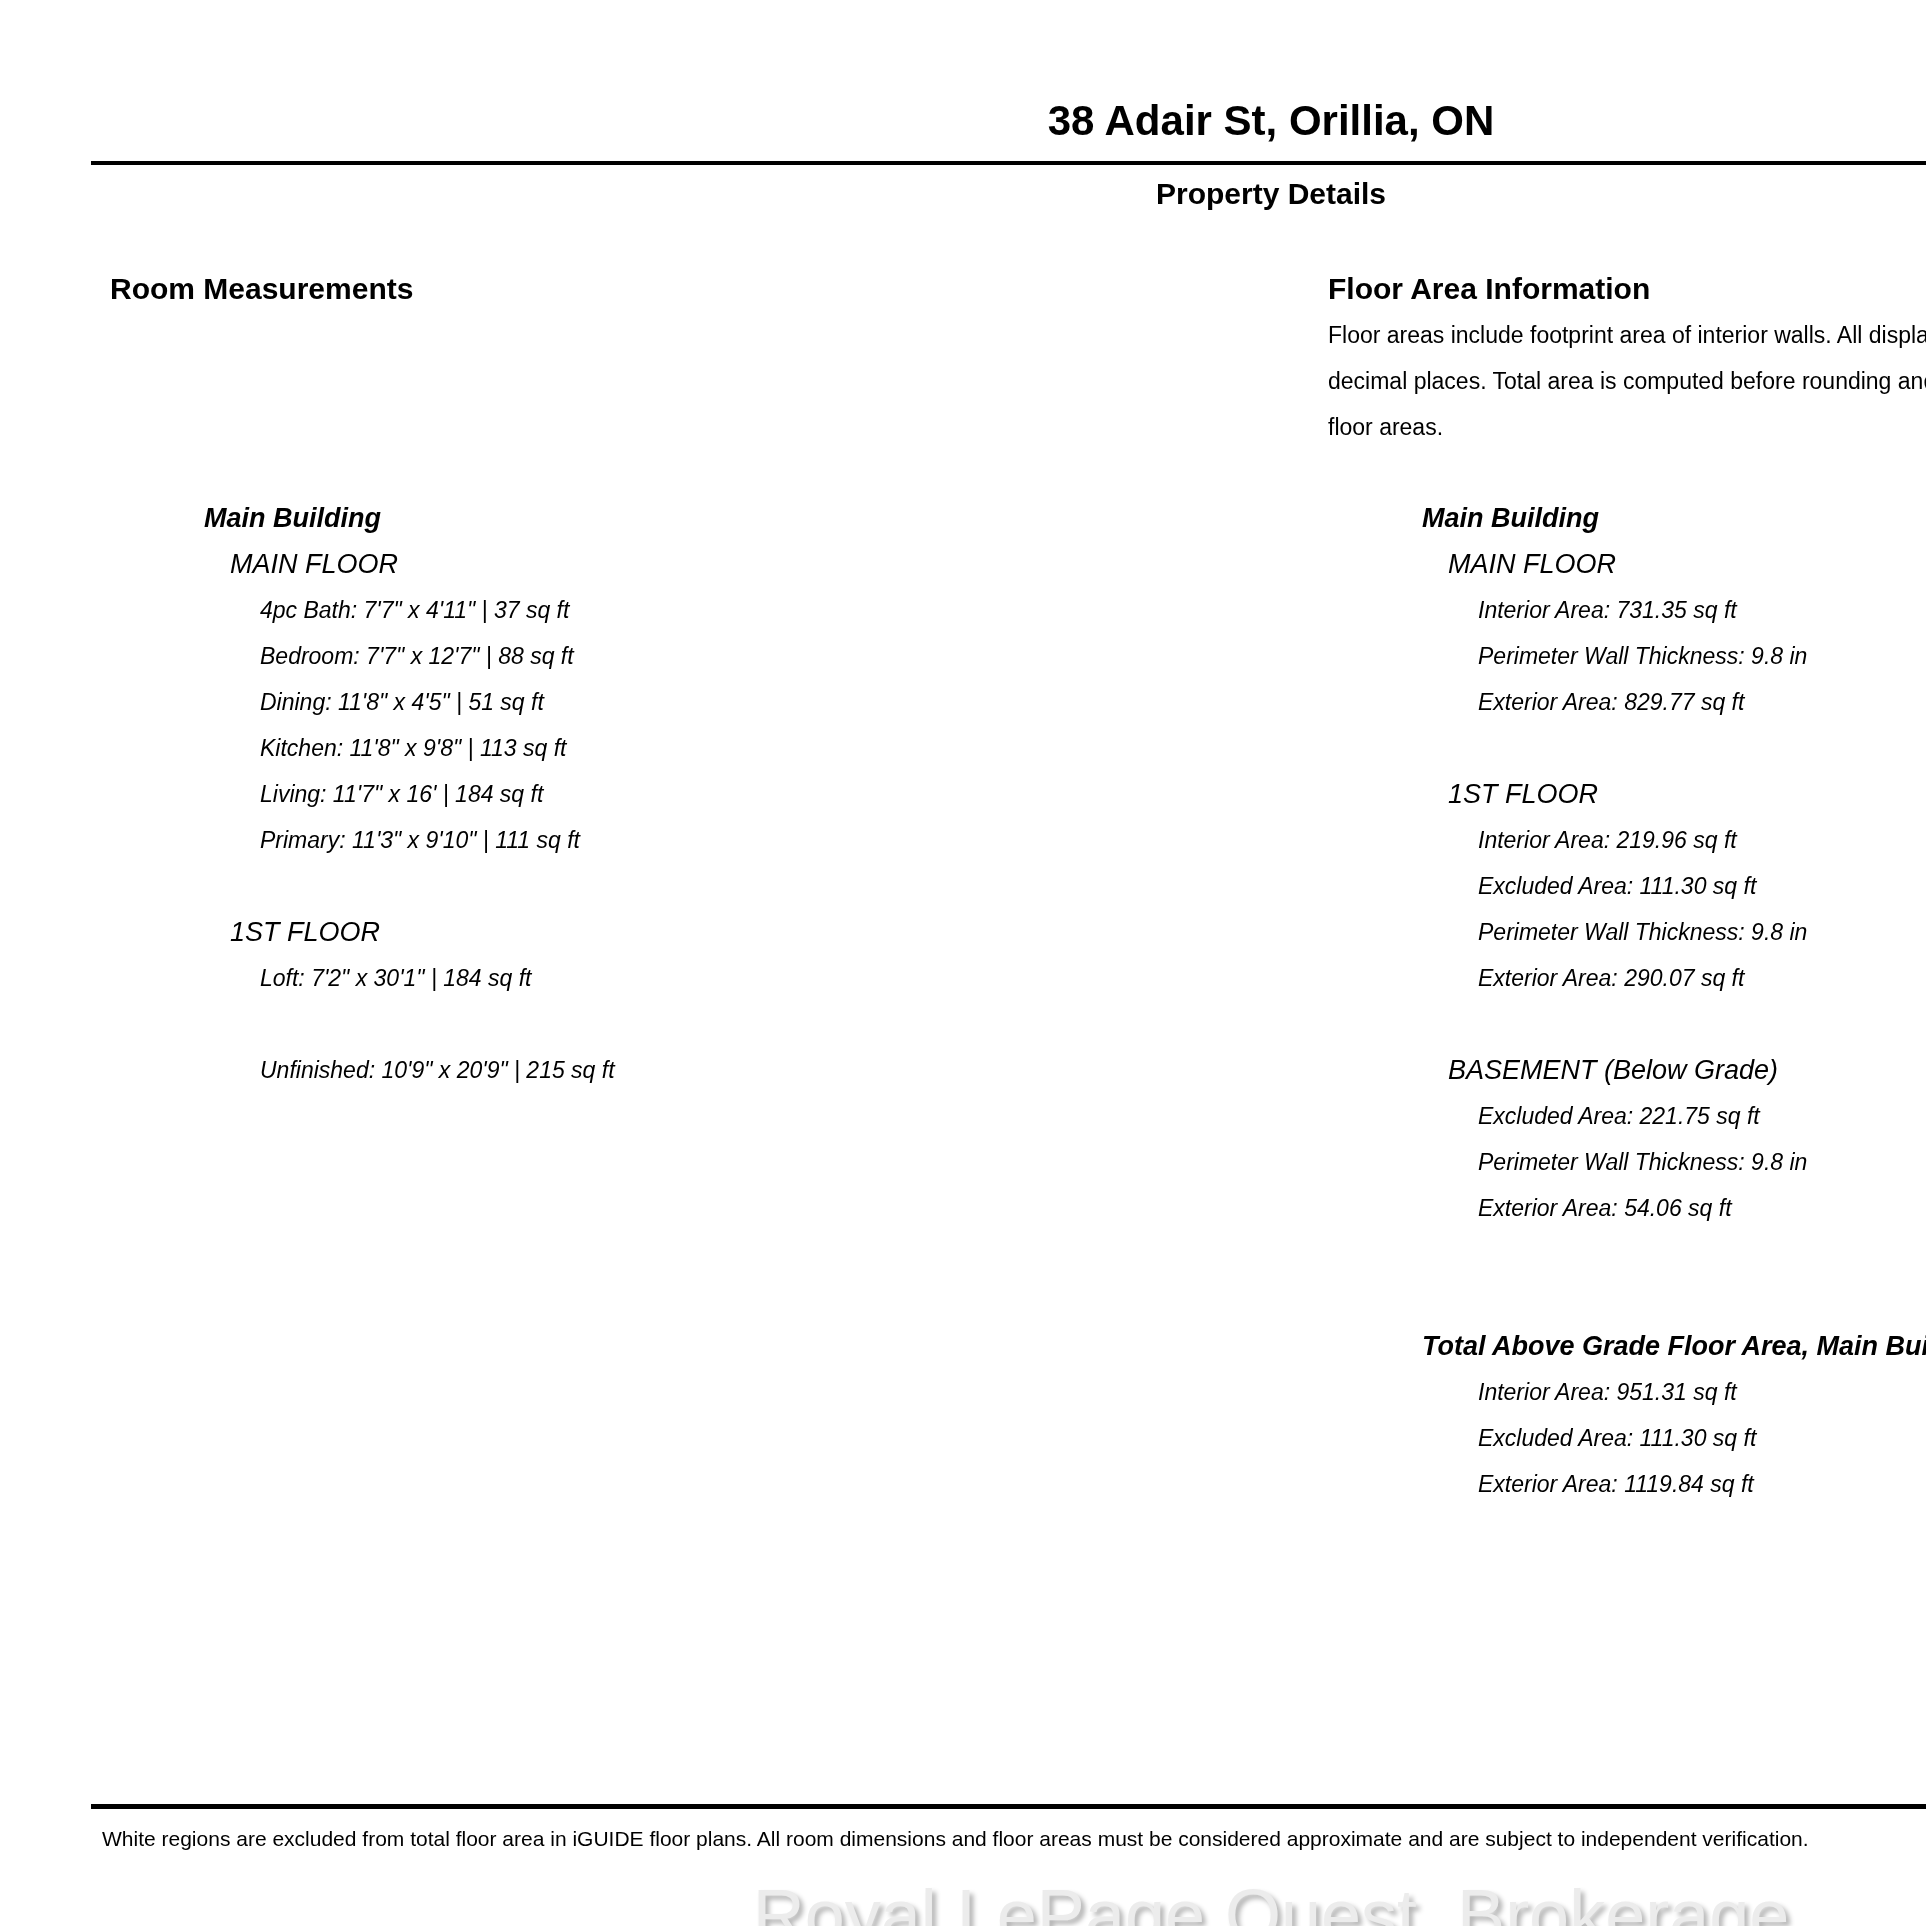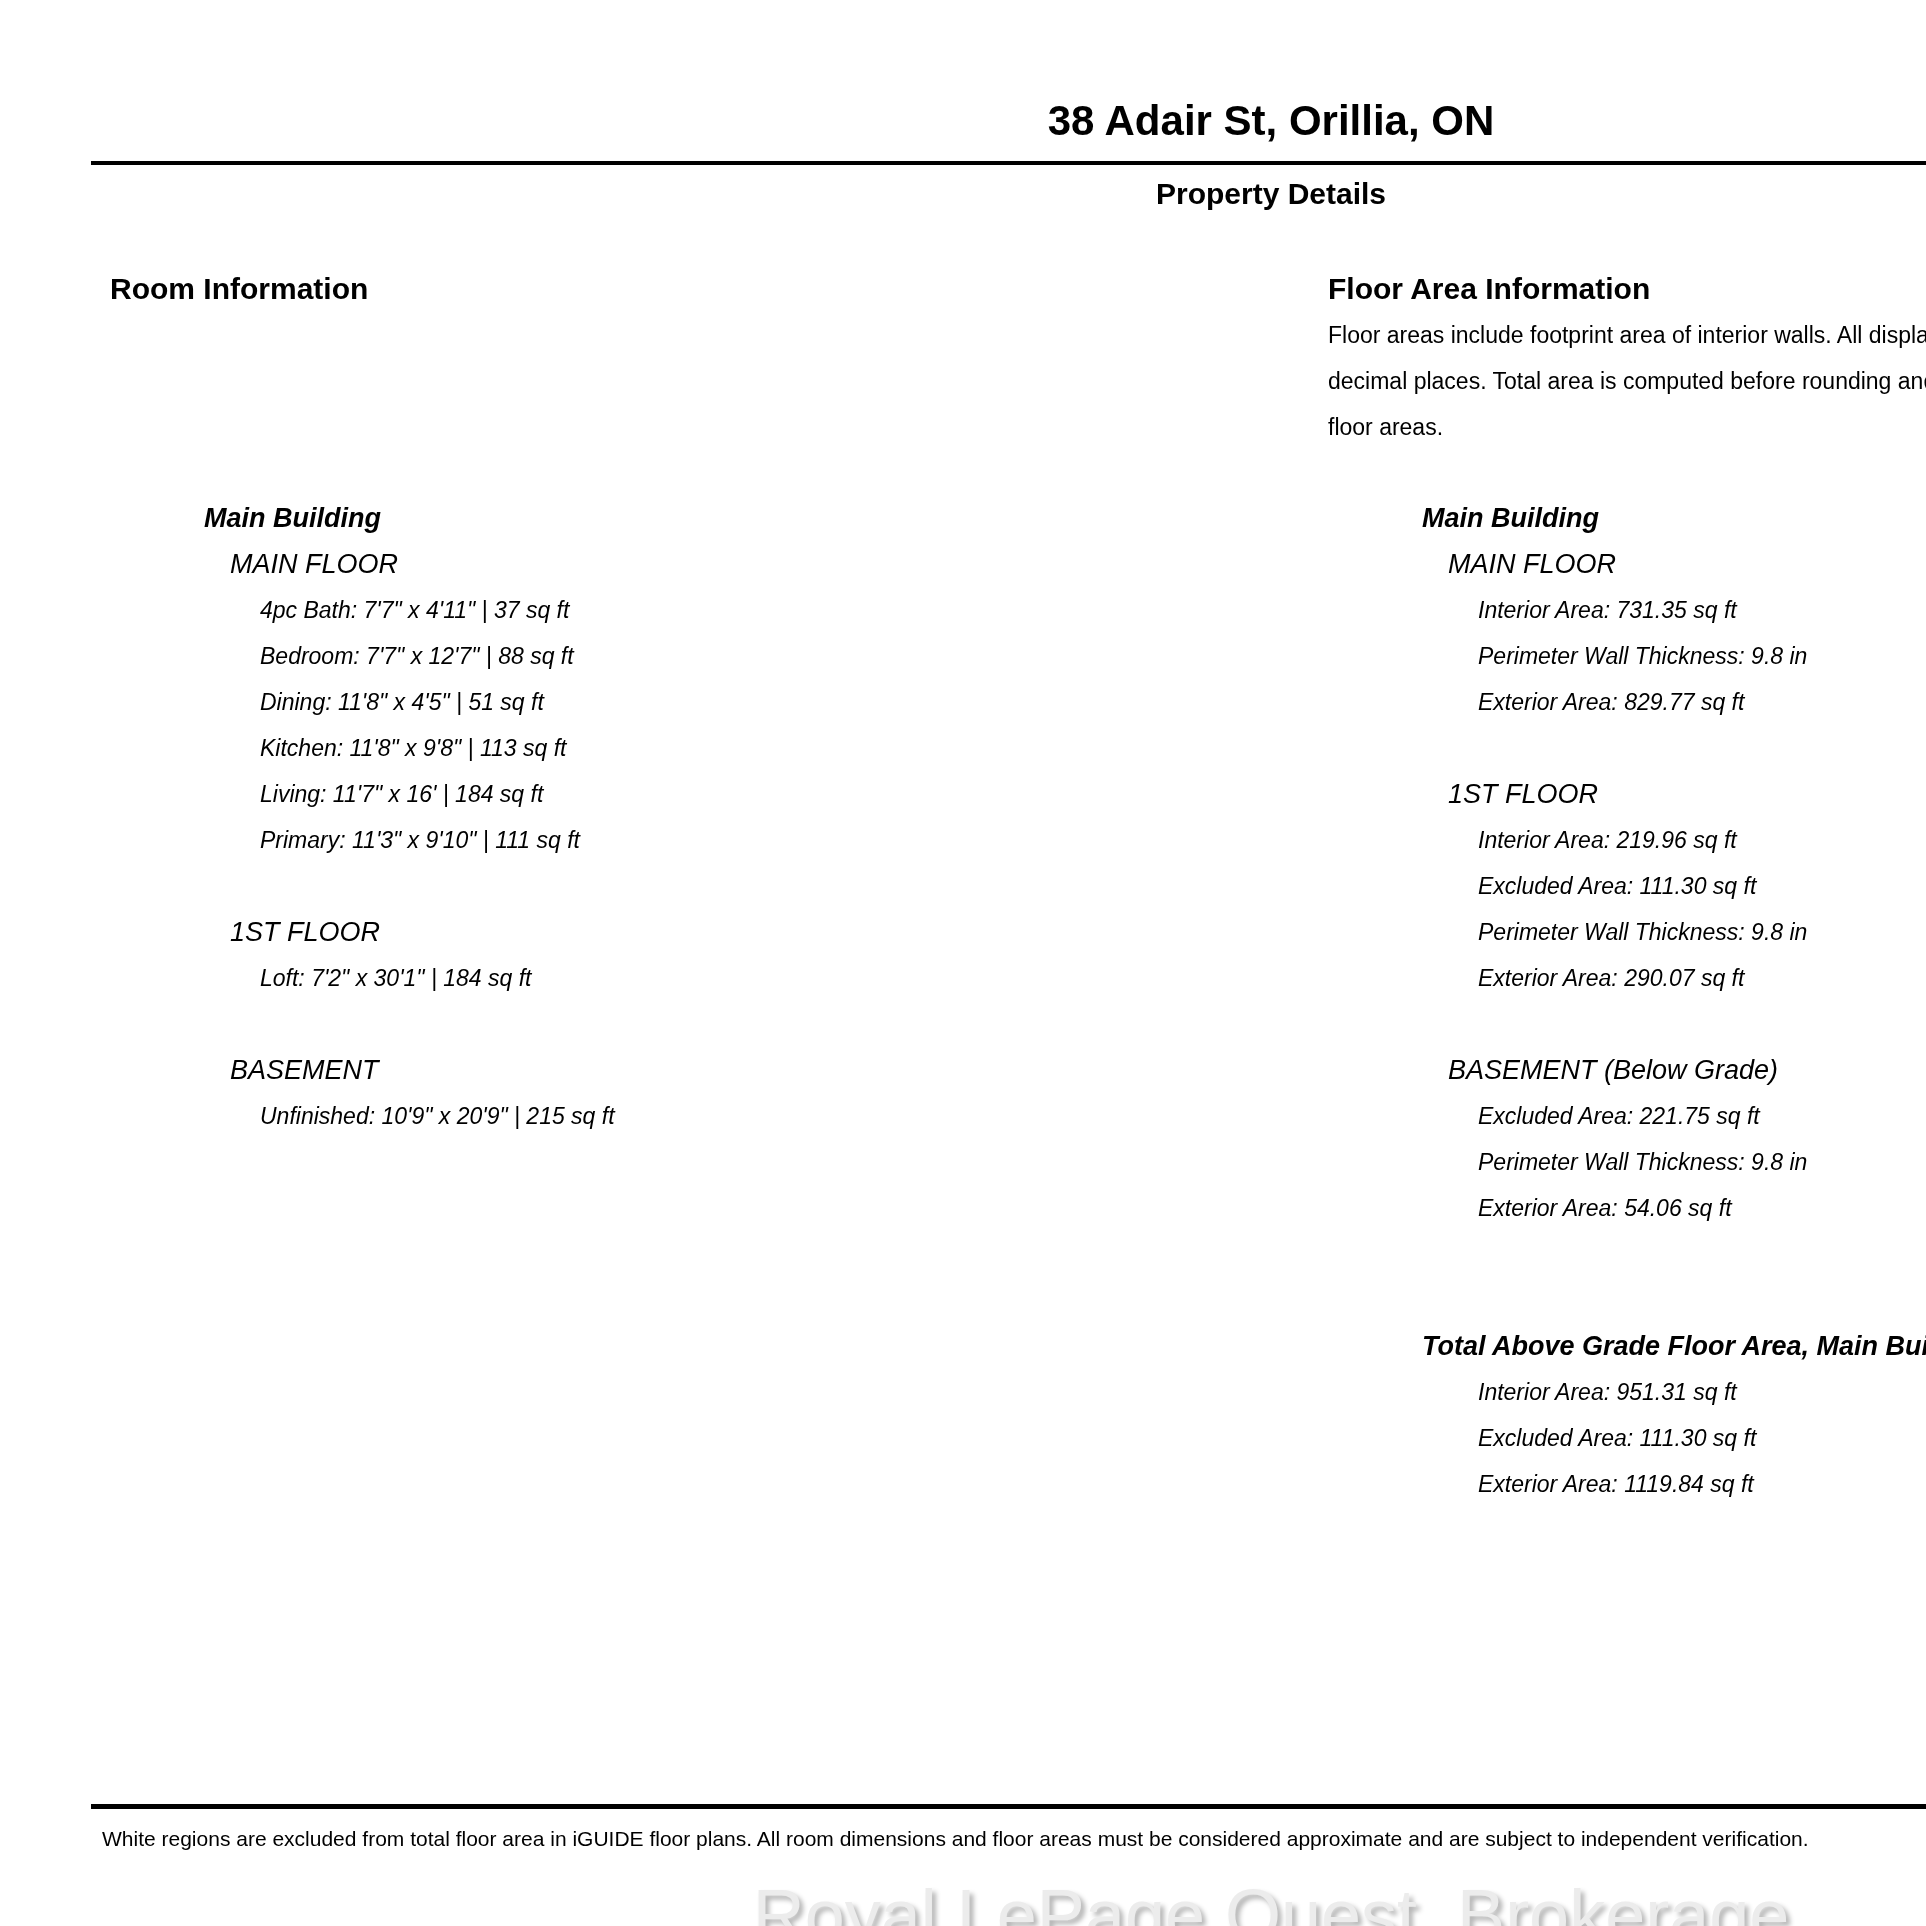--- a/index.html
+++ b/index.html
@@ -56,21 +56,21 @@
 </style>
 </head>
 <body>
 
 <div class="watermark">Royal LePage Quest, Brokerage</div>
 
 <div class="page-title">38 Adair St, Orillia, ON</div>
 <div class="rule rule-top"></div>
 <div class="page-subtitle">Property Details</div>
 
-<div class="sec-heading left-col-x">Room Information</div>
+<div class="sec-heading left-col-x">Room Measurements</div>
 <div class="sec-desc left-col-x">
 
 
 
   </div>
 
 <div class="sec-heading right-col-x">Floor Area Information</div>
 <div class="sec-desc right-col-x">
 
     <div>Floor areas include footprint area of interior walls. All displayed floor areas are rounded to two</div>
@@ -104,21 +104,20 @@
 
       <div class="floor-block">
         <div class="floor-name">1ST FLOOR</div>
         <div>
 
             <div class="item">Loft: 7'2" x 30'1" | 184 sq ft</div>
           </div>
       </div>
 
       <div class="floor-block">
-        <div class="floor-name">BASEMENT</div>
         <div>
 
             <div class="item">Unfinished: 10'9" x 20'9" | 215 sq ft</div>
           </div>
       </div>
     </div>
 </div>
 
 <div class="col right-col-x">
   <div class="building-name">Main Building</div>

